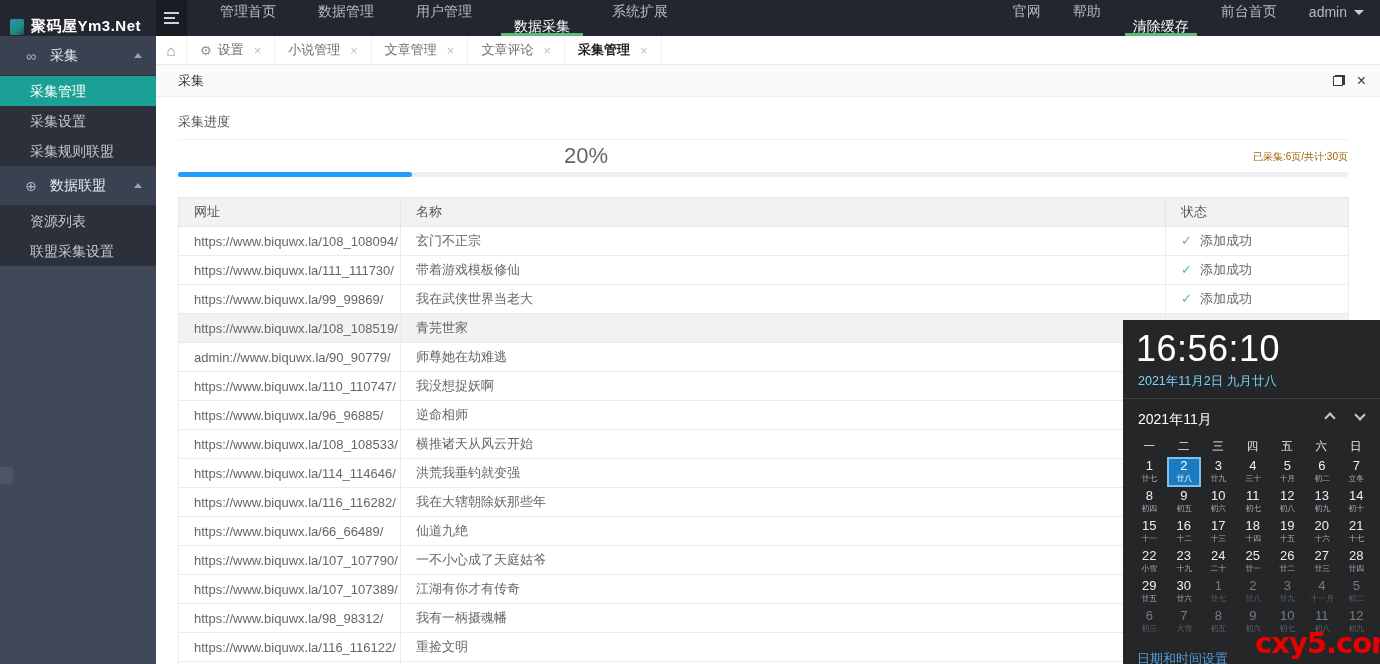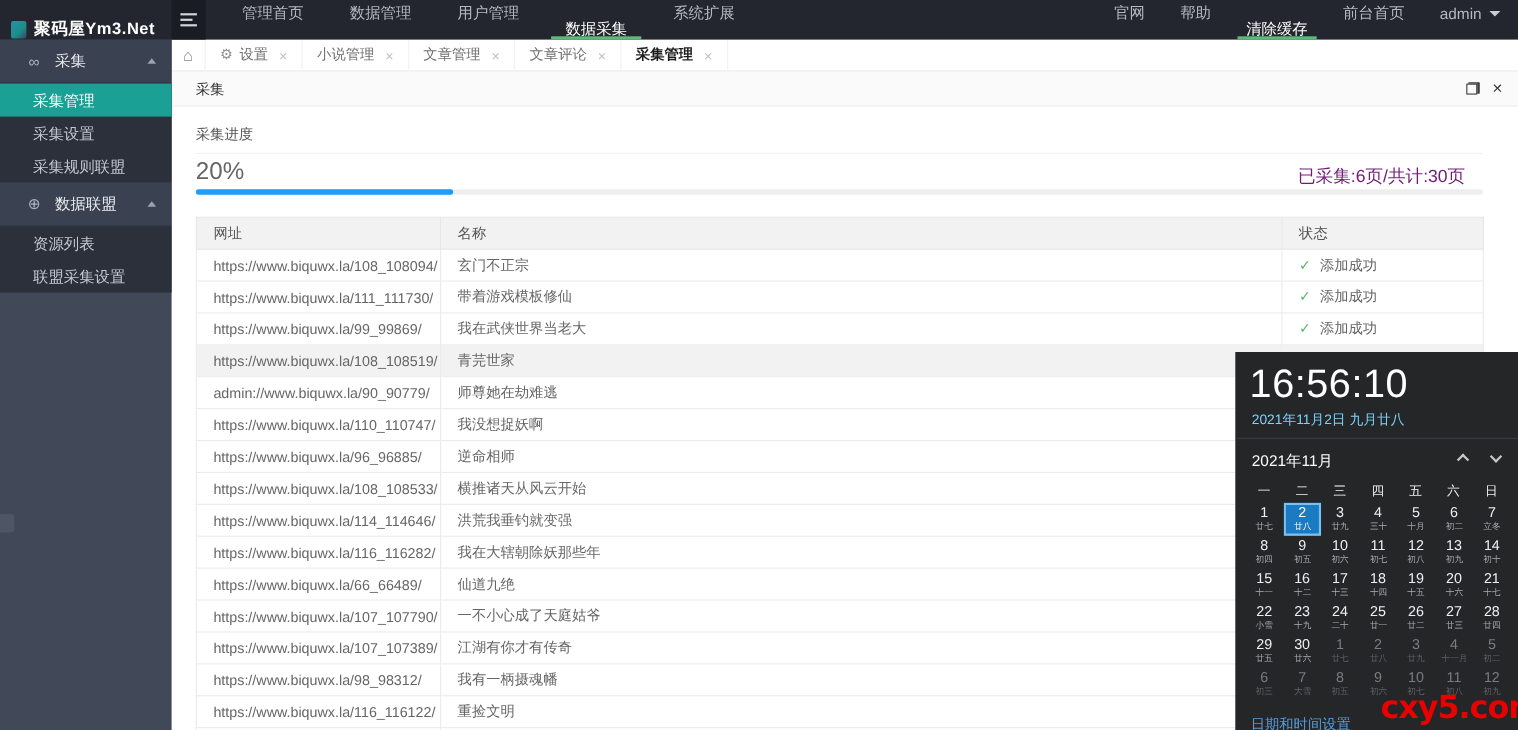--- a/index.html
+++ b/index.html
@@ -48,22 +48,22 @@
   .panel-icons { margin-left:auto; display:flex; align-items:center; gap:12px; margin-right:14px; }
   .max-icon { position:relative; width:12px; height:11px; cursor:pointer; }
   .max-icon::before { content:""; position:absolute; right:0; top:0; width:8px; height:8px; border:1px solid #3a3a3a; background:#3a3a3a; }
   .max-icon::after { content:""; position:absolute; left:0; bottom:0; width:8px; height:8px; border:1px solid #3a3a3a; background:#fafafa; }
   .close-icon { color:#3a3a3a; font-size:16px; line-height:1; cursor:pointer; }
 
   
   #content { position:absolute; left:156px; top:97px; width:1224px; height:567px; background:#fff; z-index:2; }
   .progress-label { position:absolute; left:22px; top:16px; font-size:13px; color:#555; }
   .content-divider { position:absolute; left:22px; top:42px; width:1170px; border-top:1px solid #f2f2f2; }
-  .percent-big { position:absolute; left:22px; top:46px; width:430px; text-align:left; font-size:22px; color:#666; }
-  .progress-summary { position:absolute; right:48px; top:53px; font-size:16px; color:#701a75; }
+  .percent-big { position:absolute; left:22px; top:46px; width:430px; text-align:right; font-size:22px; color:#666; }
+  .progress-summary { position:absolute; right:32px; top:53px; font-size:10px; color:#a16207; }
   .progress-track { position:absolute; left:22px; top:75px; width:1170px; height:5px; background:#eee; border-radius:3px; }
   .progress-fill { height:5px; background:#1E9FFF; border-radius:3px; }
 
   
   #data-table { position:absolute; left:22px; top:100px; width:1170px; border-collapse:collapse; table-layout:fixed; }
   #data-table th { background:#f2f2f2; color:#555; font-weight:normal; font-size:13px; text-align:left; height:29px; padding:0 15px; border:1px solid #e6e6e6; }
   #data-table td { height:29px; padding:0 15px; border:1px solid #ebebeb; color:#666; font-size:13px; white-space:nowrap; overflow:hidden; }
   #data-table tr.row-hover td { background:#f2f2f2; }
   .check { color:#5FB878; margin-right:8px; font-weight:bold; }
 

